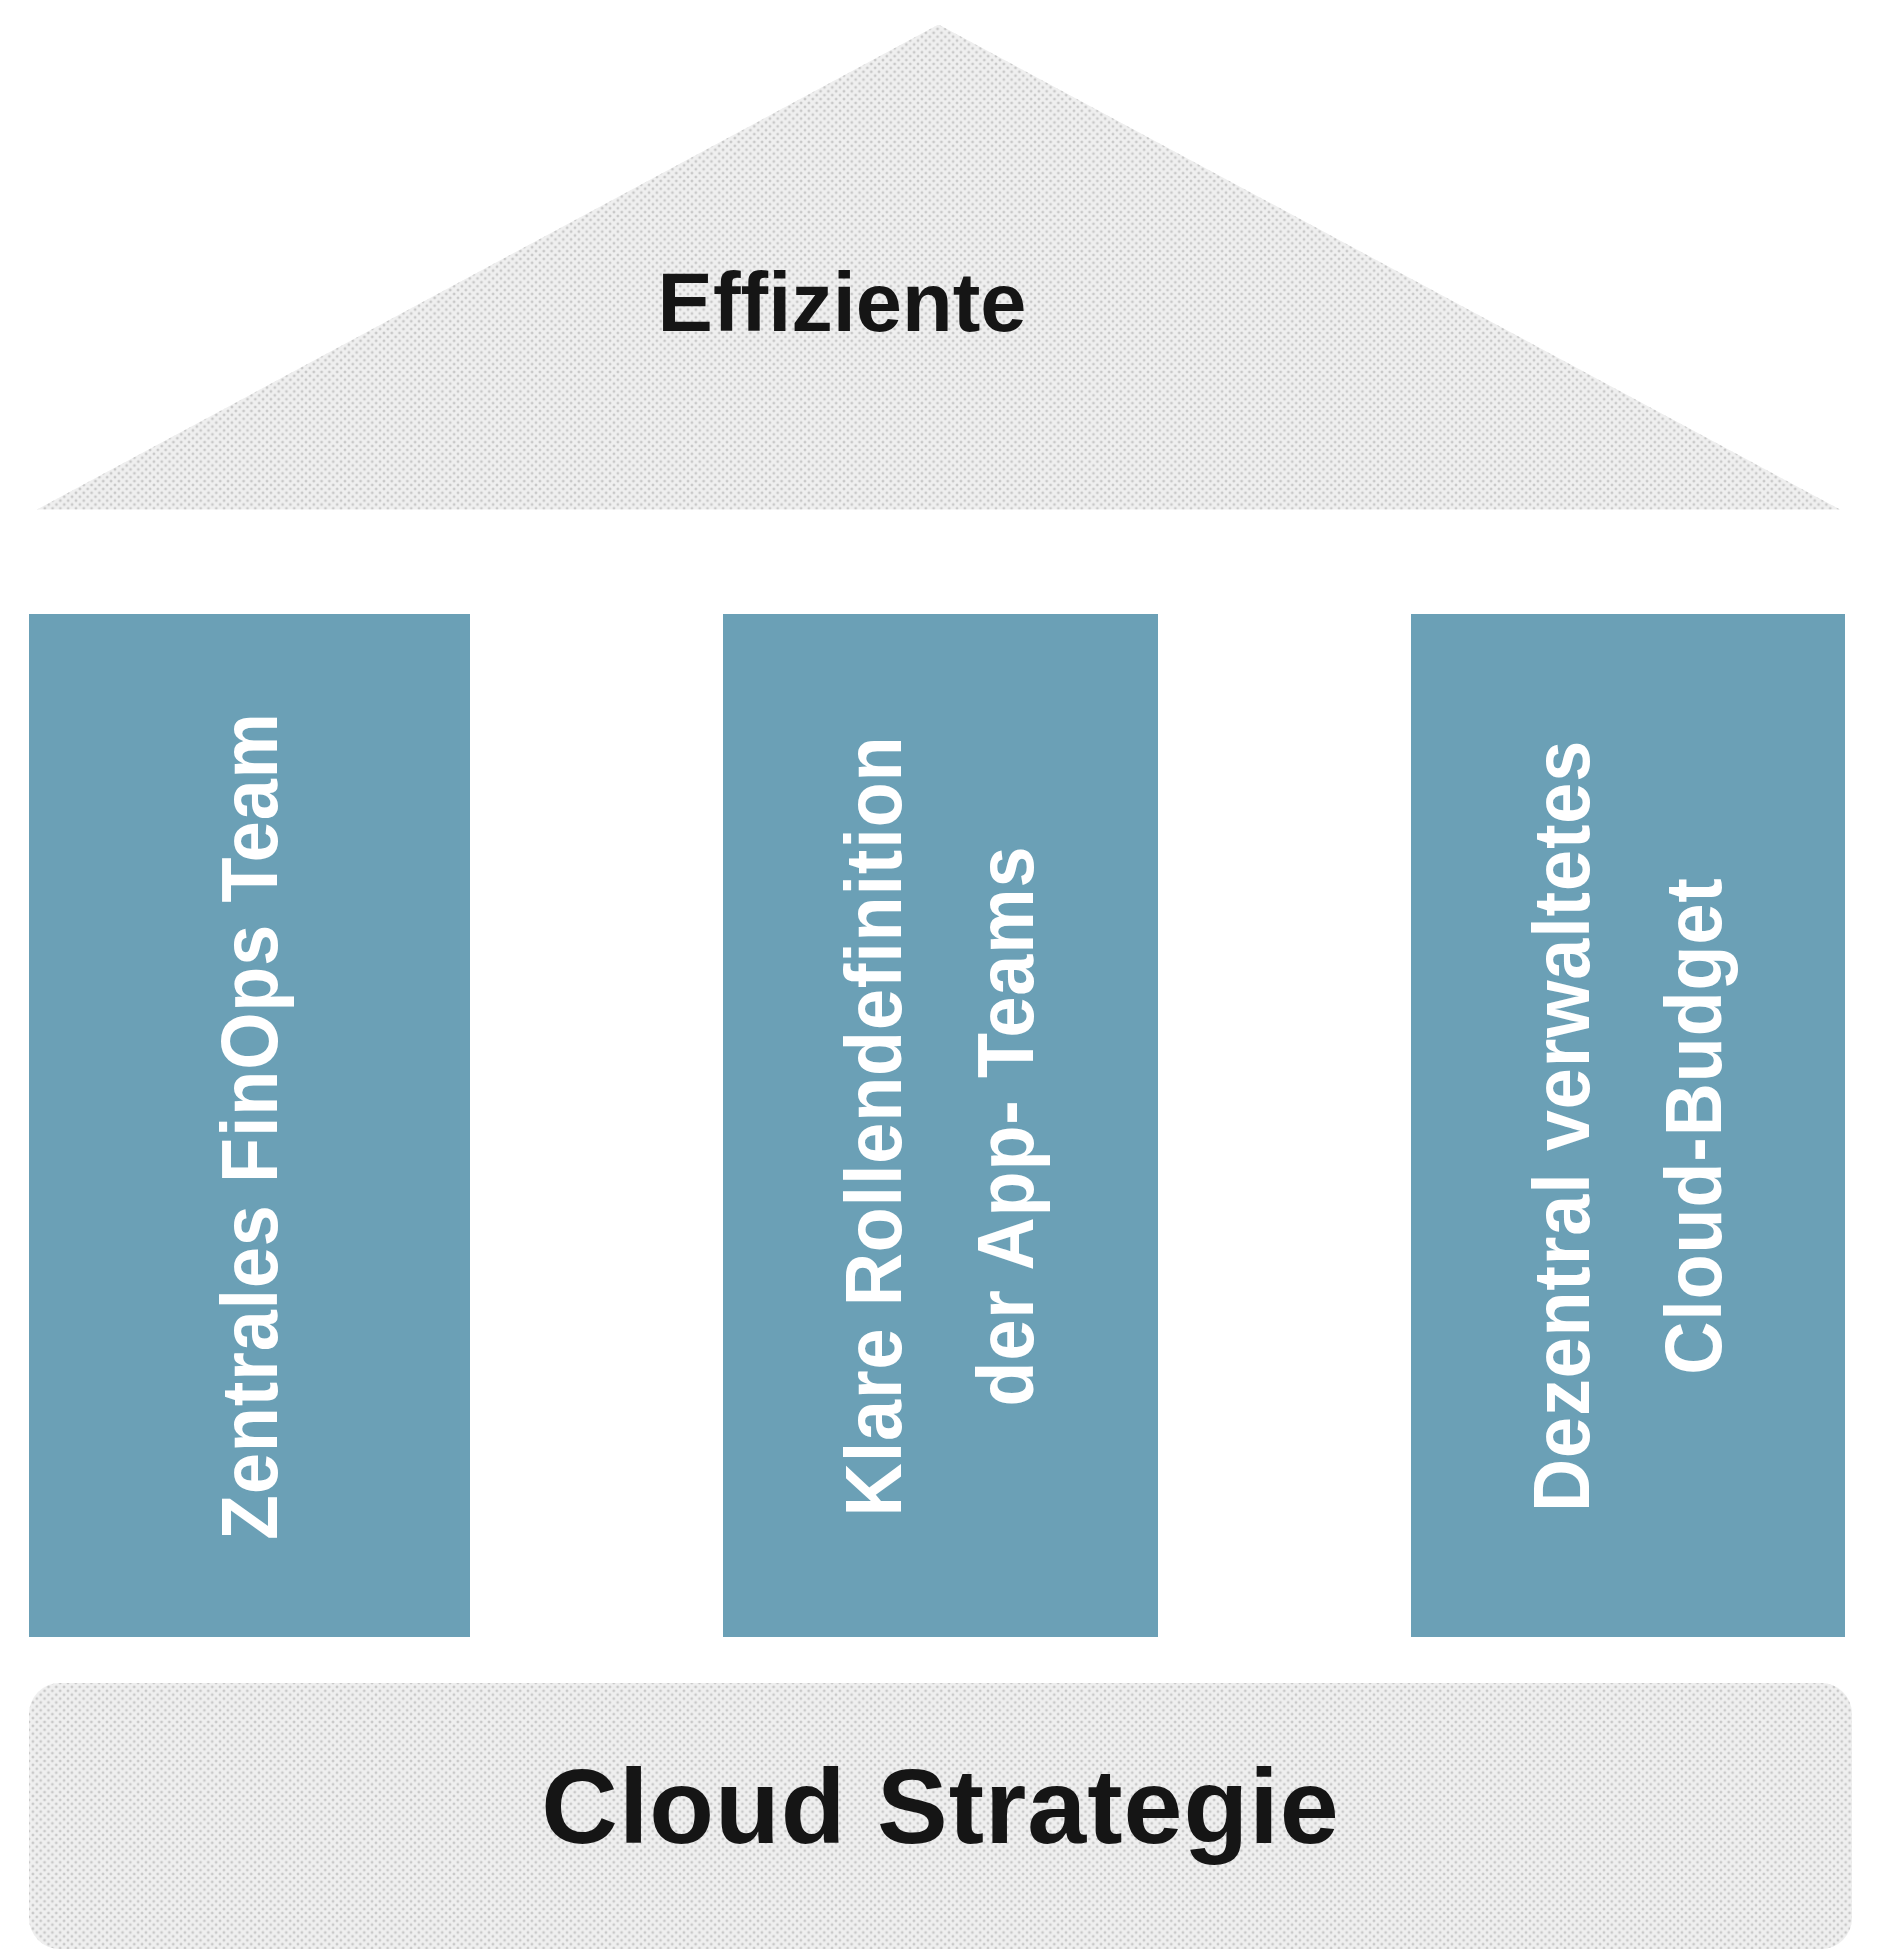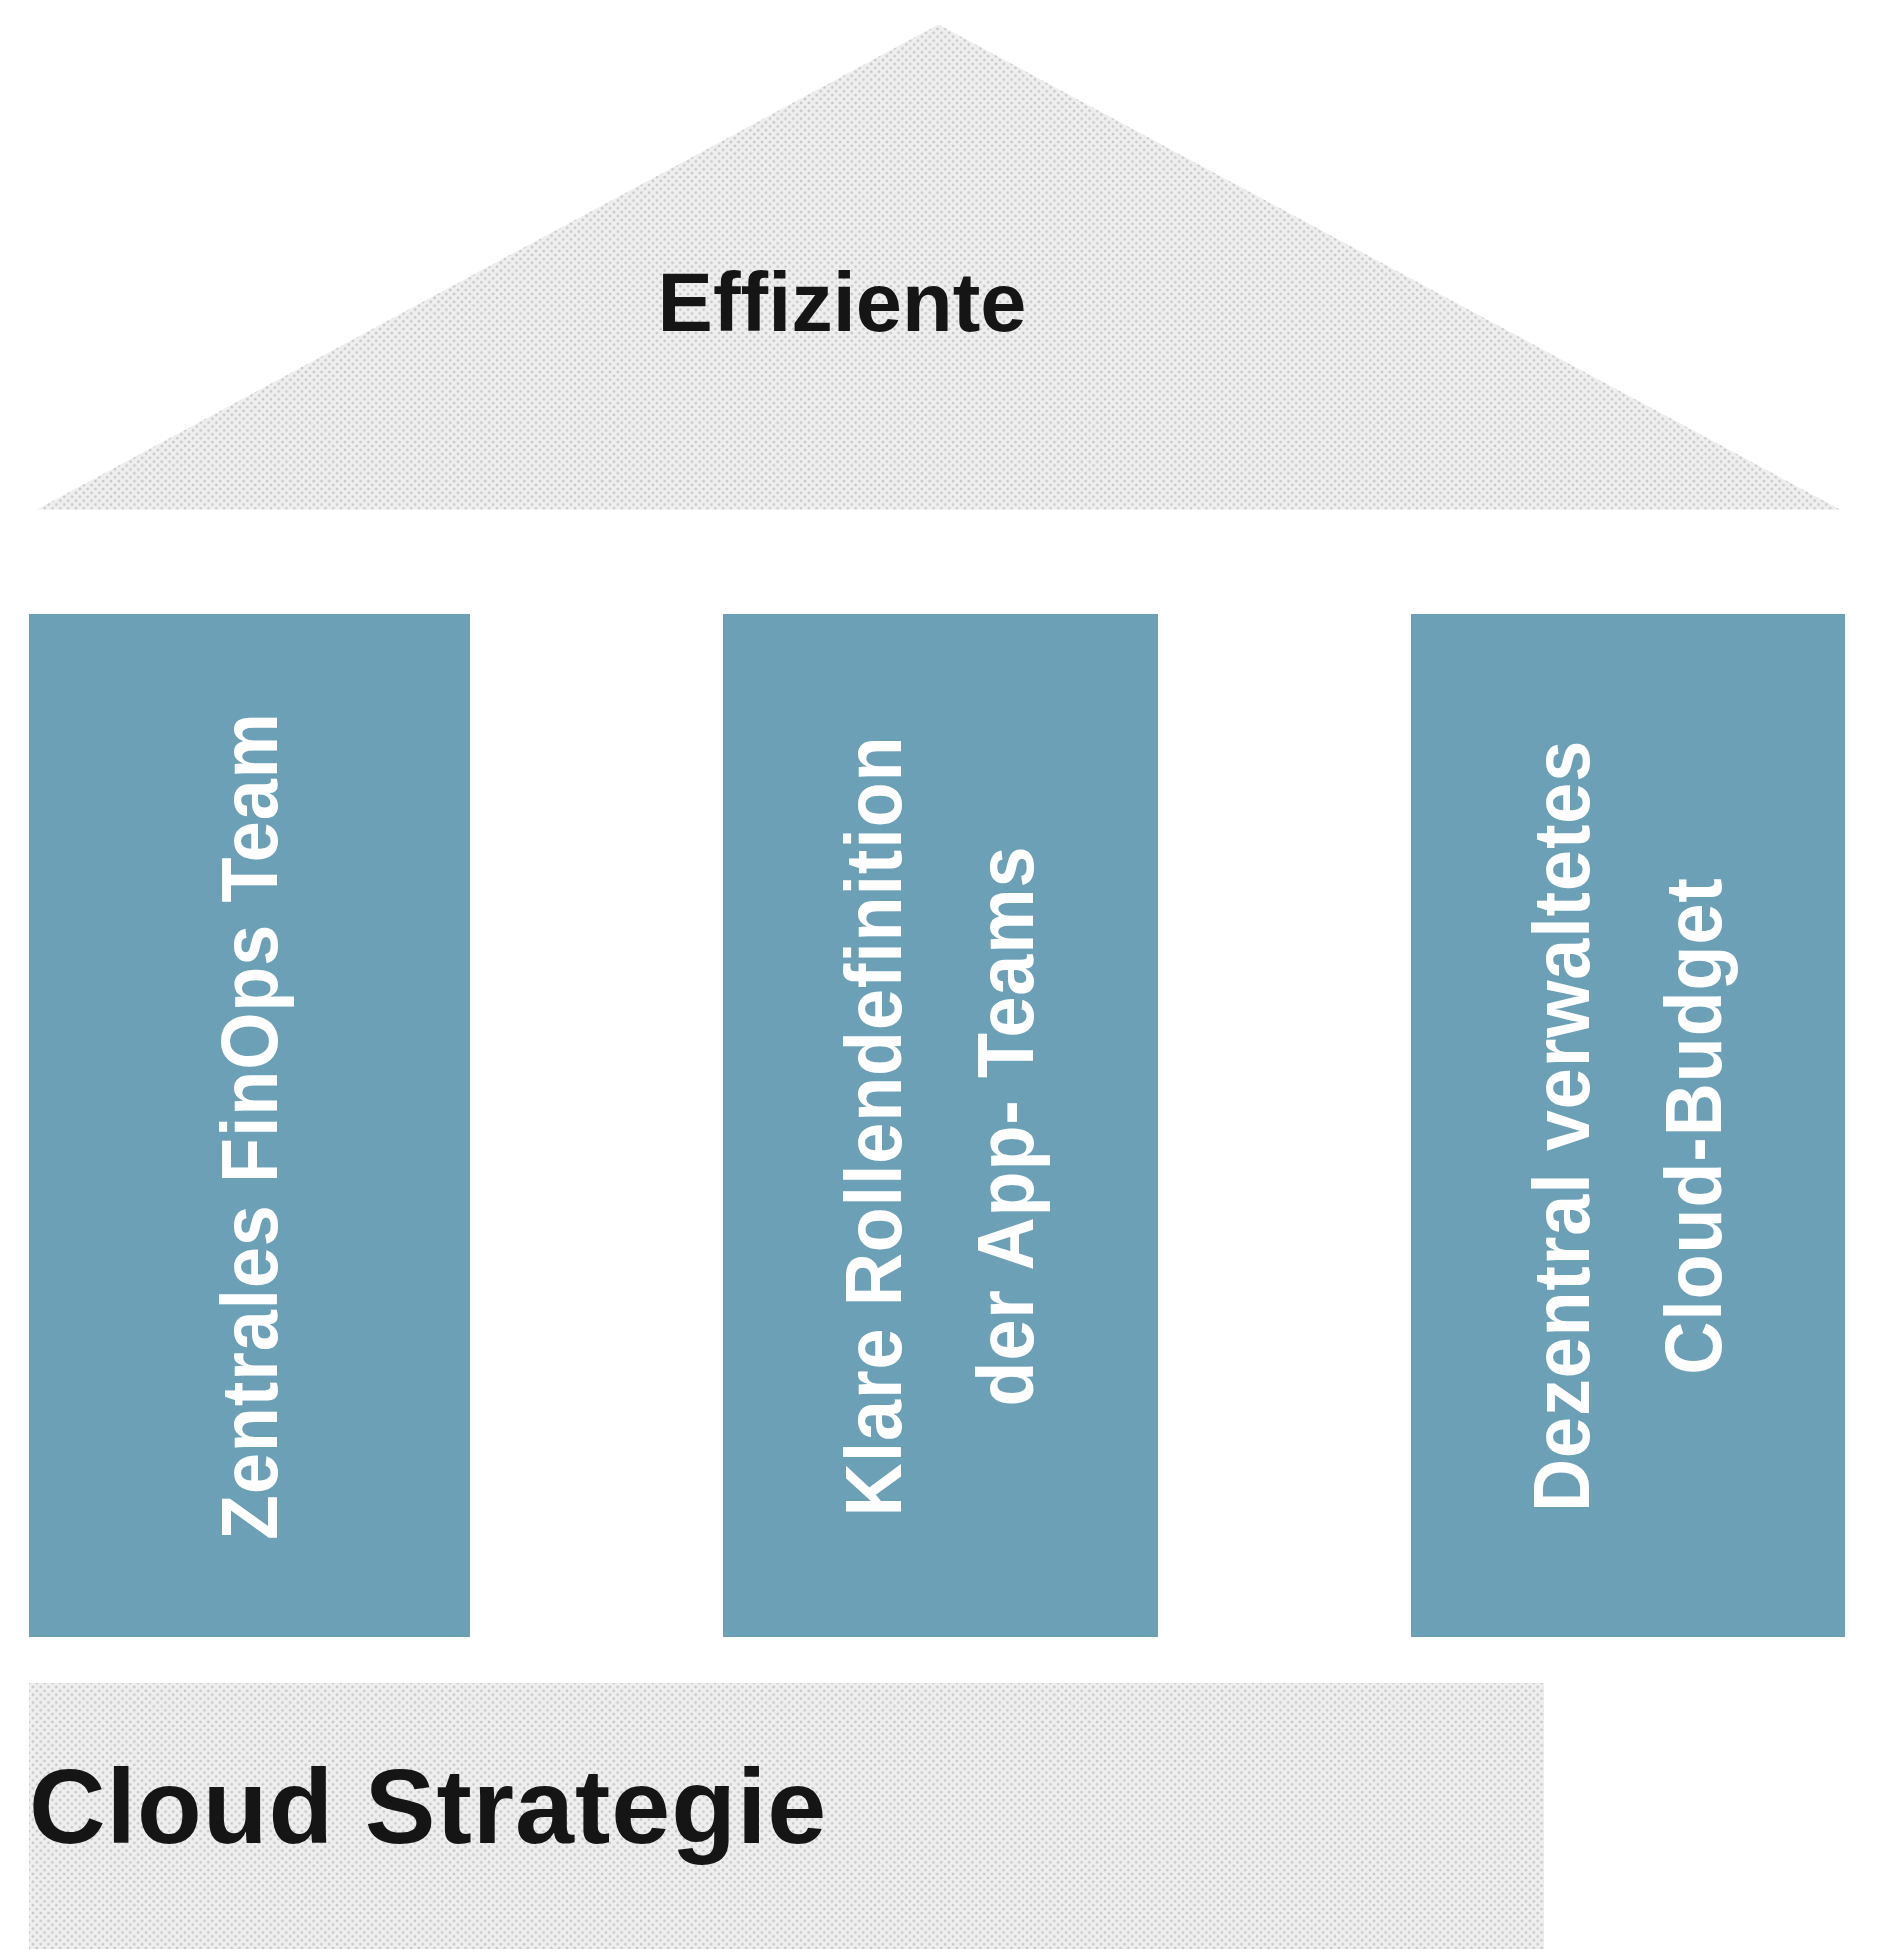--- a/index.html
+++ b/index.html
@@ -63,25 +63,26 @@
     font-weight: 700;
     font-size: 80px;
     line-height: 132px;
     color: #ffffff;
     letter-spacing: 1px;
   }
   .foundation {
     position: absolute;
     left: 29px;
     top: 1683px;
-    width: 1515px;
+    width: 1823px;
     height: 266px;
     display: flex;
     align-items: center;
-    justify-content: flex-start;
+    justify-content: center;
+    border-radius: 31px;
   }
   .foundation-label {
     font-weight: 700;
     font-size: 106px;
     color: #151515;
     letter-spacing: 1px;
     transform: translateY(-9.8px);
   }
 </style>
 </head>

